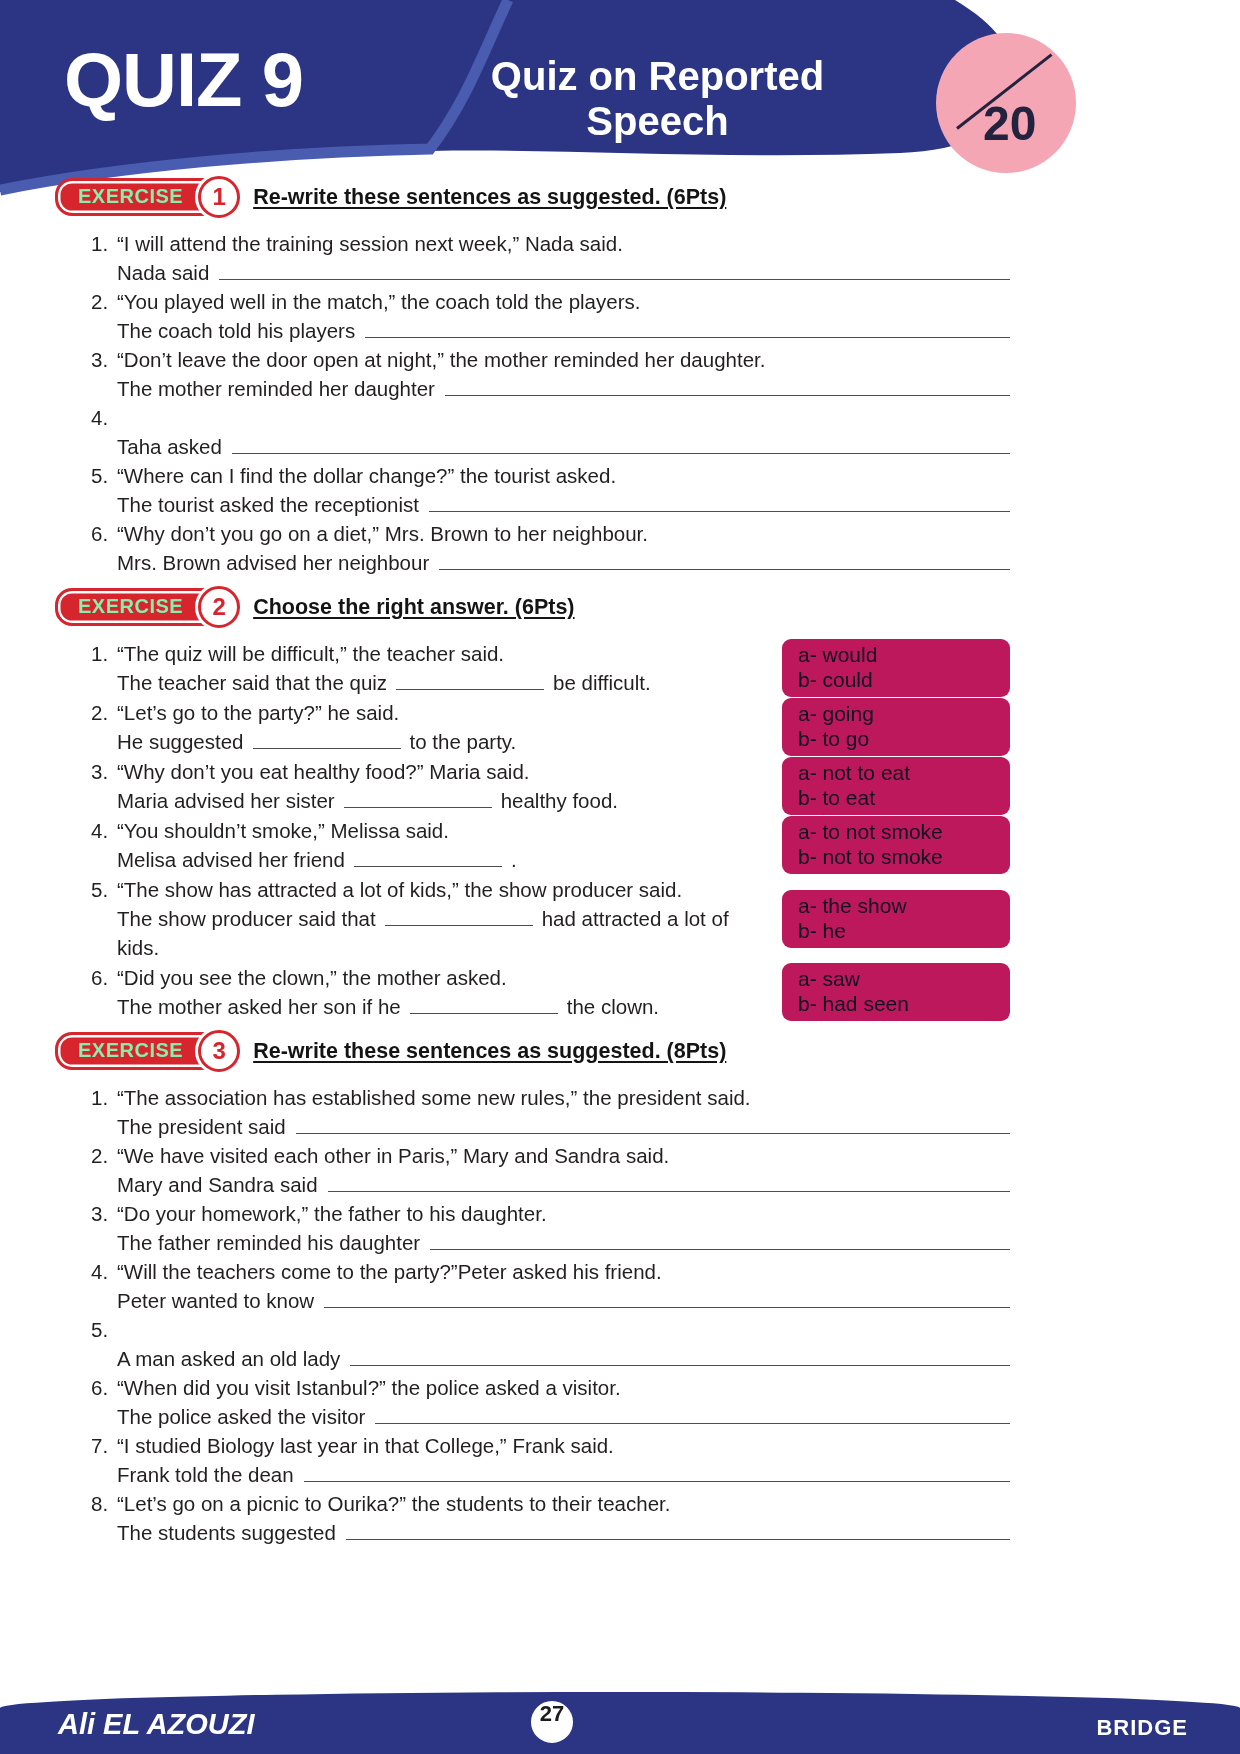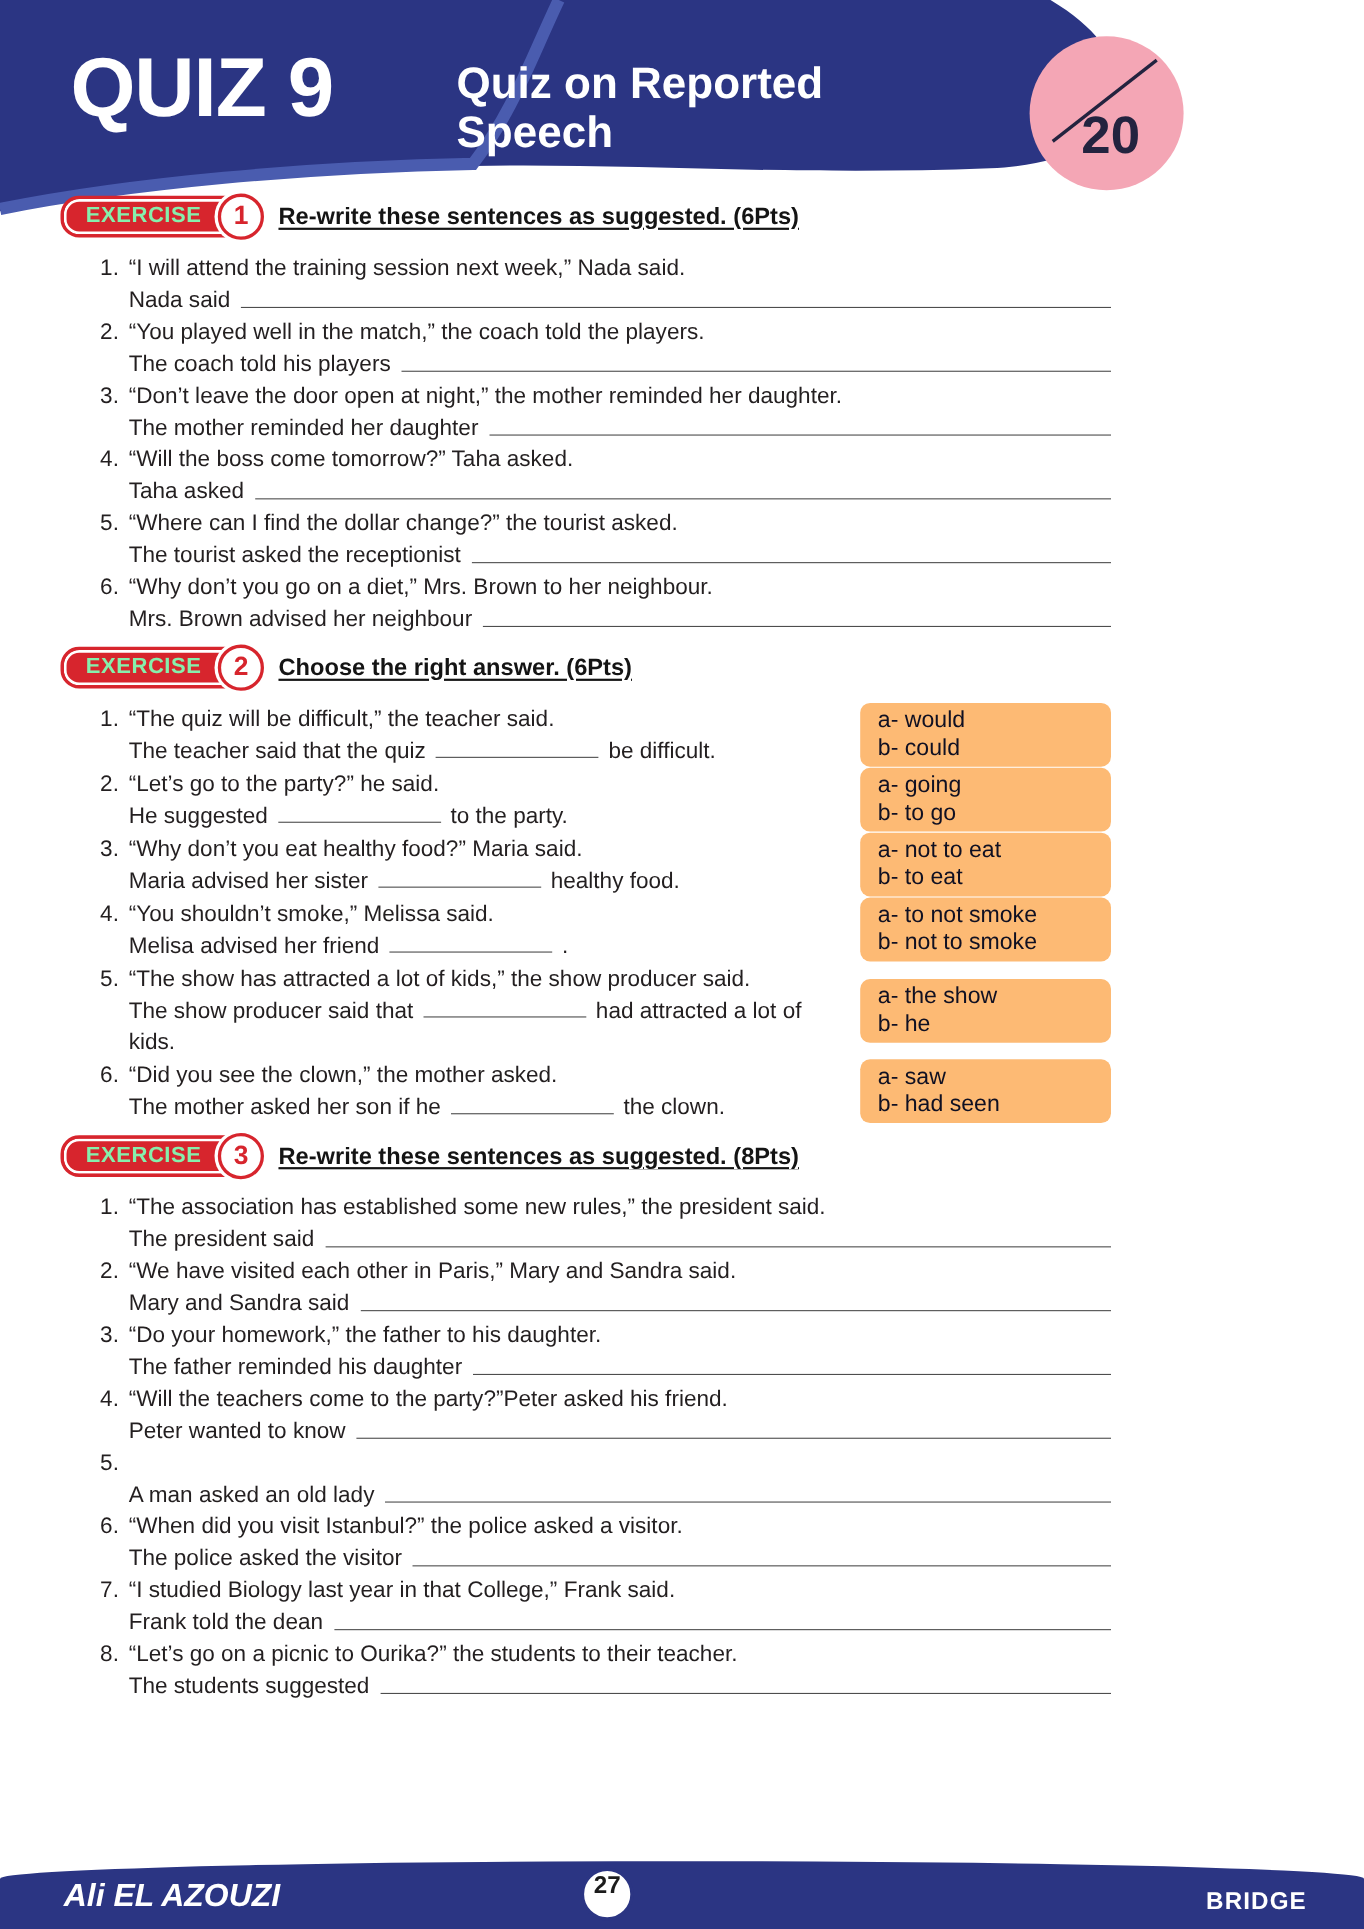--- a/index.html
+++ b/index.html
@@ -13,21 +13,21 @@
   }
 
   
   .header { position:absolute; top:0; left:0; width:1240px; height:218px; }
   .header svg { position:absolute; top:0; left:0; }
   .quiz-label {
     position:absolute; left:64px; top:36px;
     font-size:76px; font-weight:800; color:#fff; letter-spacing:-1px;
   }
   .header-title {
-    position:absolute; left:415px; top:54px; width:485px; 
+    position:absolute; left:415px; top:54px; width:485px; text-align:center;
     font-size:40px; font-weight:700; color:#fff;
   }
   .score-circle {
     position:absolute; left:936px; top:33px; width:140px; height:140px;
     border-radius:50%; background:#f4a6b5;
   }
   .score-slash {
     position:absolute; left:957px; top:127px; width:120px; height:3px;
     background:#23233f; transform-origin:0 50%; transform:rotate(-38deg);
   }
@@ -66,21 +66,21 @@
   .rule { flex:1; height:0; border-bottom:1.5px solid #4d4d4d; margin-top:13px; }
 
   .item2 { display:flex; align-items:center; gap:12px; margin-bottom:1px; }
   .item2-left { flex:1; min-width:0; }
   .ans2 { margin-left:26px; }
   .blank2 {
     display:inline-block; width:148px; height:4px;
     border-bottom:1.5px solid #4d4d4d; margin:0 9px; vertical-align:baseline;
   }
   .opt-box {
-    flex:none; width:228px; background:#fdba74; border-radius:9px;
+    flex:none; width:228px; background:#be185d; border-radius:9px;
     padding:3px 16px 5px; color:#101022; font-size:21px; line-height:25px;
   }
 
   
   .footer {
     position:absolute; left:0; bottom:0; width:1240px; height:62px;
     background:#2b3583; border-radius:620px 620px 0 0 / 16px 16px 0 0;
   }
   .footer-author {
     position:absolute; left:58px; bottom:13px;
@@ -151,21 +151,20 @@
     </div>
     <div class="answer-line">
       <span class="starter">The mother reminded her daughter</span>
       <span class="rule"></span>
     </div>
   </div>
 
   <div class="item">
     <div class="quote-line">
       <span class="num">4.</span>
-      <span>“Will the boss come tomorrow?” Taha asked.</span>
     </div>
     <div class="answer-line">
       <span class="starter">Taha asked</span>
       <span class="rule"></span>
     </div>
   </div>
 
   <div class="item">
     <div class="quote-line">
       <span class="num">5.</span>

